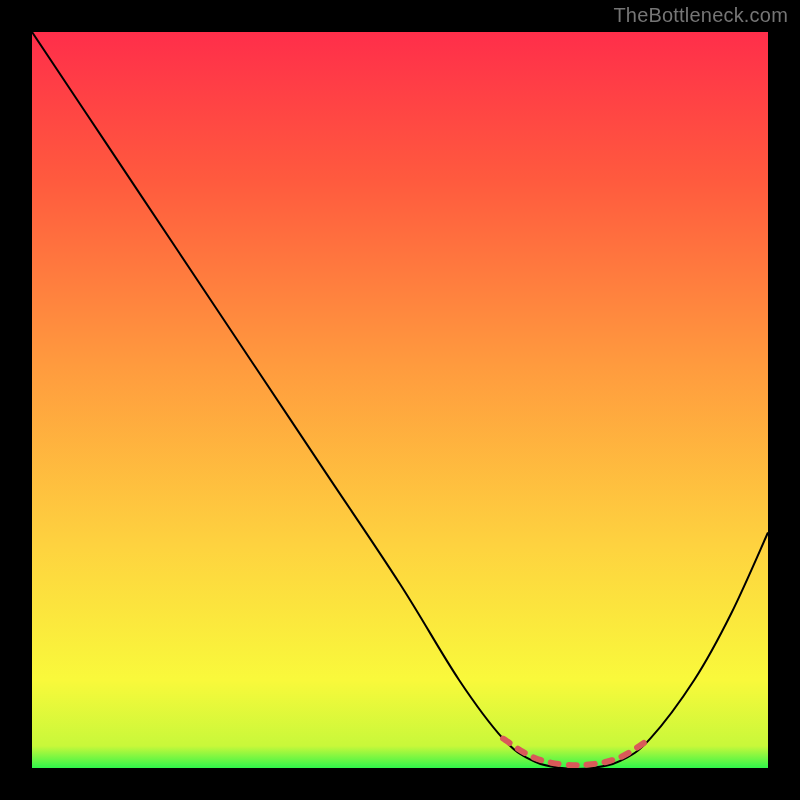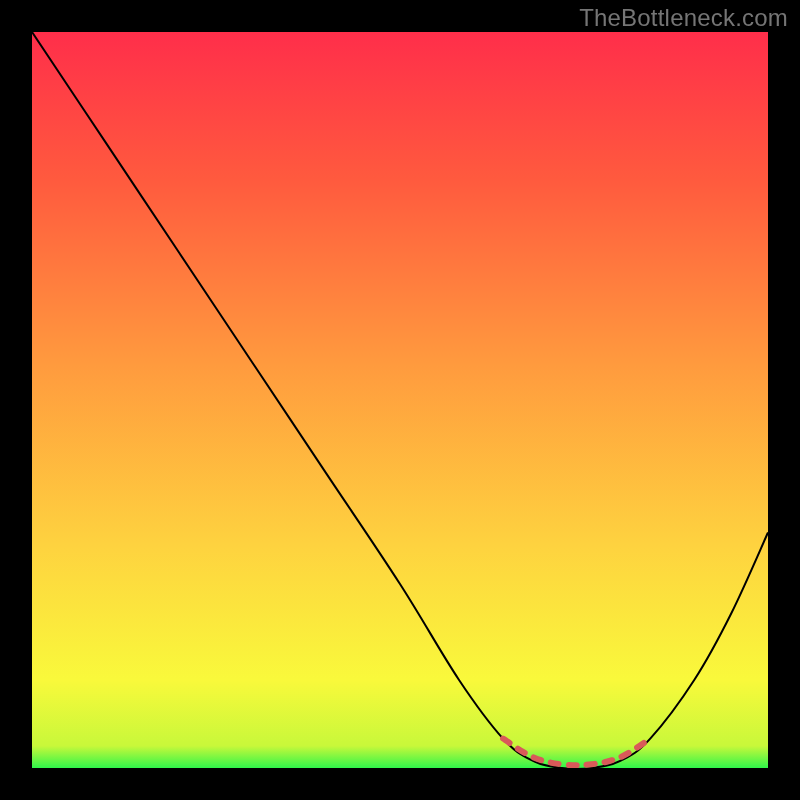--- a/index.html
+++ b/index.html
@@ -9,21 +9,21 @@
     background: #000;
     position: relative;
     font-family: Arial, sans-serif;
     overflow: hidden;
   }
   .watermark {
     position: absolute;
     top: 4px;
     right: 12px;
     color: #757575;
-    font-size: 24px;
+    font-size: 20px;
     font-weight: 500;
     letter-spacing: 0.2px;
     z-index: 10;
   }
   .plot {
     position: absolute;
     left: 32px;
     top: 32px;
     width: 736px;
     height: 736px;

